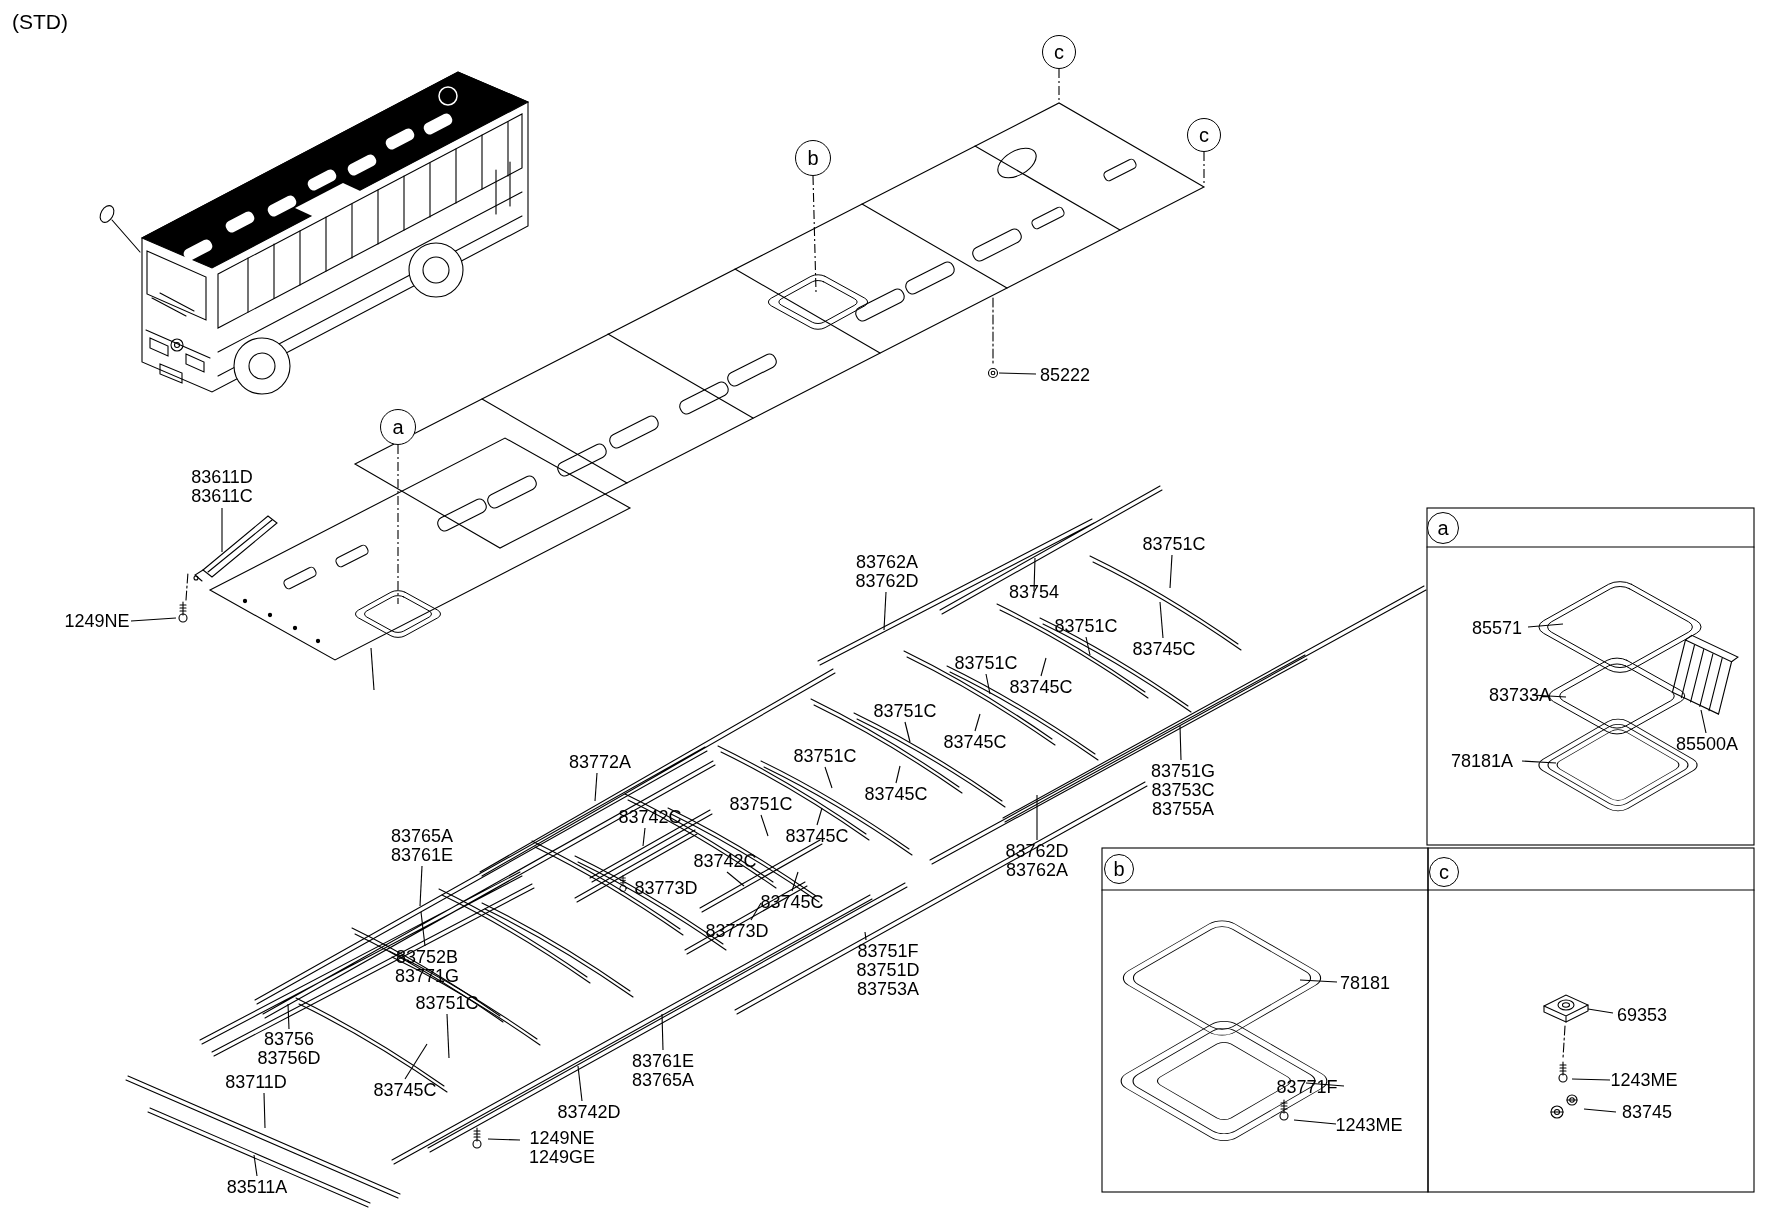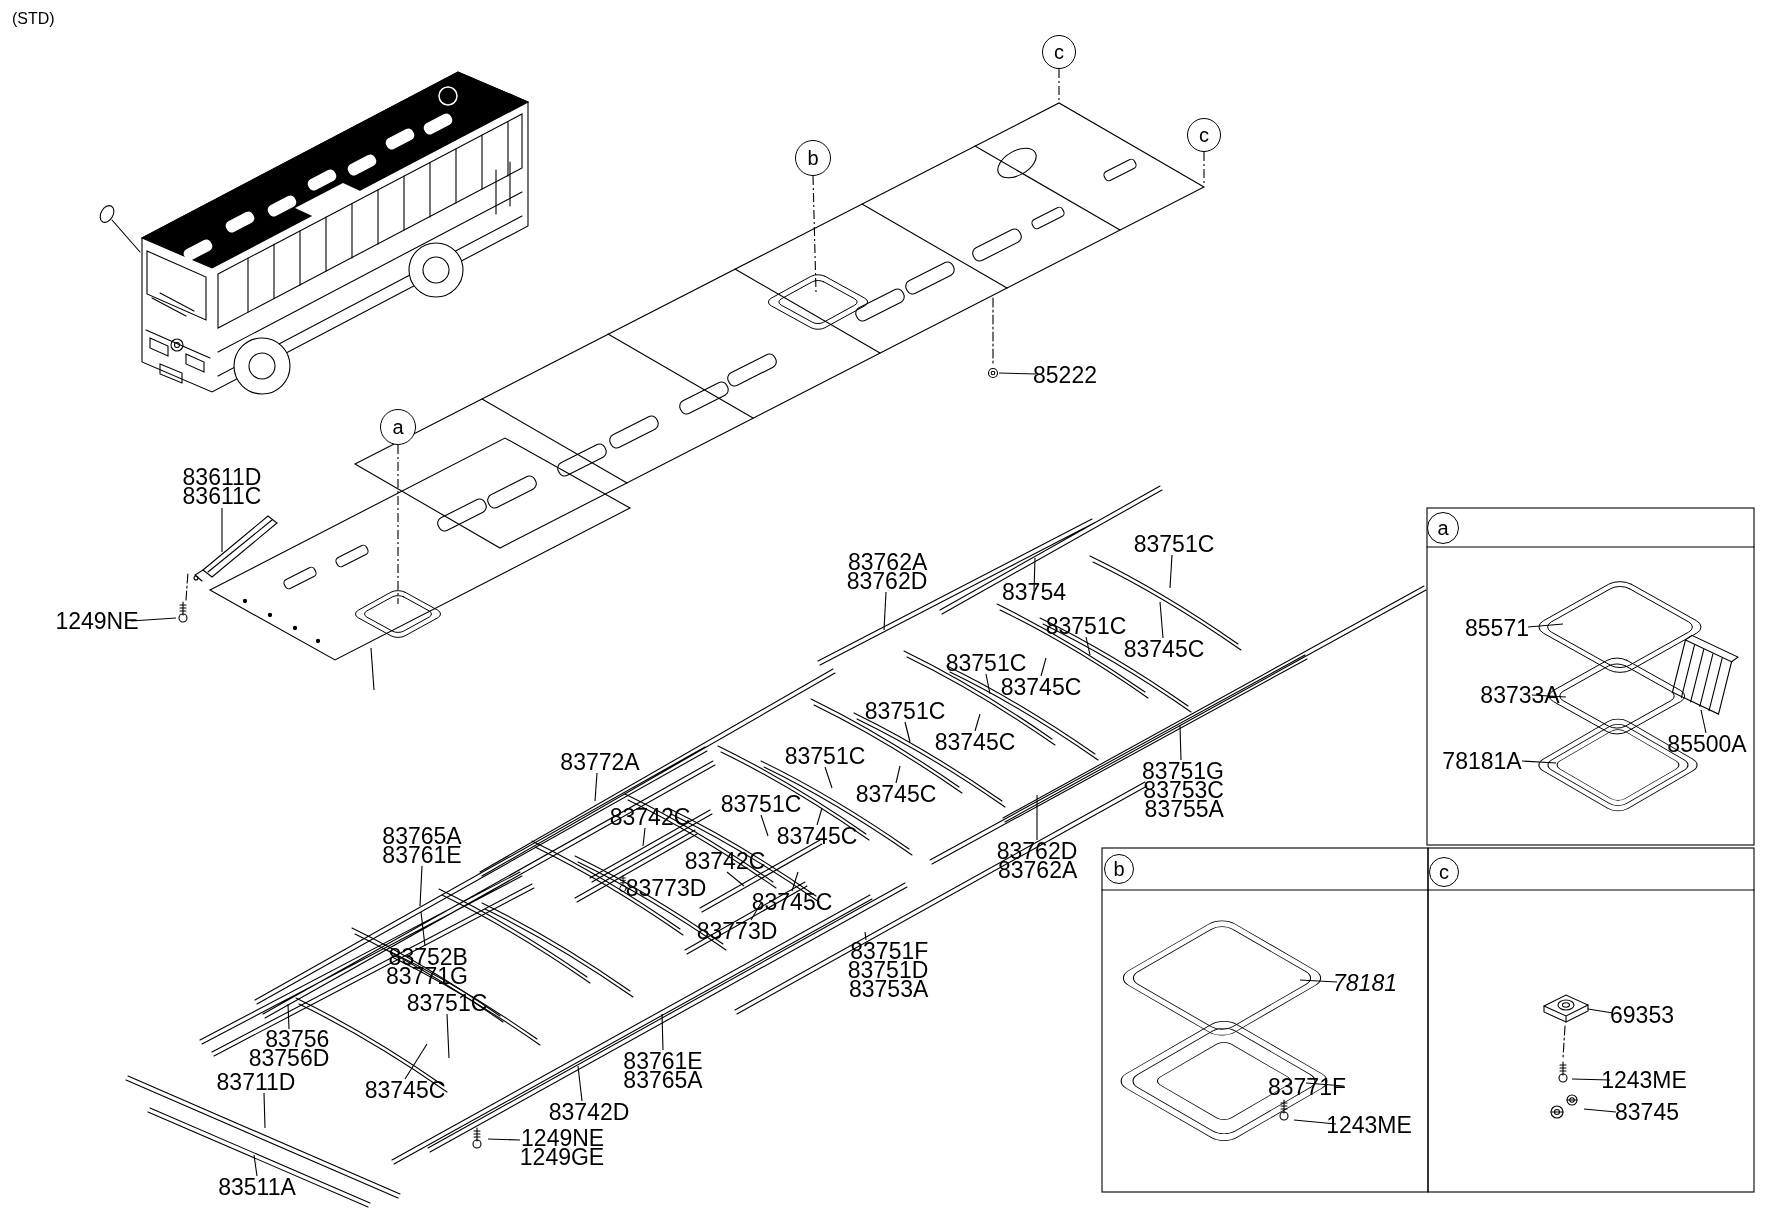--- a/index.html
+++ b/index.html
@@ -1,22 +1,22 @@
 <!DOCTYPE html>
 <html style="--hl-color: #ee1c25;"><head>
 <meta charset="utf-8">
 <style>
   html,body{margin:0;padding:0;background:#fff;}
   #stage{position:relative;width:1772px;height:1211px;background:#fff;overflow:hidden;
          font-family:"Liberation Sans",sans-serif;}
   #art,#leaders{position:absolute;left:0;top:0;}
   #labels-layer{position:absolute;left:0;top:0;width:100%;height:100%;}
-  #std-note{position:absolute;left:12px;top:10px;font-size:16px;color:#000;}
-  .part-label{position:absolute;transform:translate(-50%,-50%);font-size:23px;line-height:19px;
-              color:#000;text-align:right;white-space:nowrap;}
+  #std-note{position:absolute;left:12px;top:10px;font-size:21px;color:#000;}
+  .part-label{position:absolute;transform:translate(-50%,-50%);font-size:18px;line-height:19px;
+              color:#000;text-align:center;white-space:nowrap;}
   .pl-line.hl{border:3px solid var(--hl-color,#ee1c25);padding:0 3px;margin:-2px 0 -1px -3px;}
   .callout{position:absolute;transform:translate(-50%,-50%);border:1.6px solid #000;border-radius:50%;
            display:flex;align-items:center;justify-content:center;font-size:20px;color:#000;background:#fff;}
 </style>
 </head>
 <body>
 
 <div id="stage">
 
   <svg id="art" width="1772" height="1211" viewBox="0 0 1772 1211" fill="none" stroke="#000" stroke-width="1.1" stroke-linecap="round">
@@ -405,21 +405,21 @@
       </div>
       <div class="part-label" style="left: 1492px; top: 695px; margin-left: 28px;">
         <div class="pl-line">83733A</div>
       </div>
       <div class="part-label" style="left: 1482px; top: 761px;">
         <div class="pl-line">78181A</div>
       </div>
       <div class="part-label" style="left: 1707px; top: 744px;">
         <div class="pl-line">85500A</div>
       </div>
-      <div class="part-label" style="left: 1365px; top: 983px; font-style: italic;">
+      <div class="part-label" style="left: 1365px; top: 983px;">
         <div class="pl-line">78181</div>
       </div>
       <div class="part-label" style="left: 1299px; top: 1087px; margin-left: 8px;">
         <div class="pl-line">83771F</div>
       </div>
       <div class="part-label" style="left: 1369px; top: 1125px;">
         <div class="pl-line">1243ME</div>
       </div>
       <div class="part-label" style="left: 1642px; top: 1015px;">
         <div class="pl-line">69353</div>

